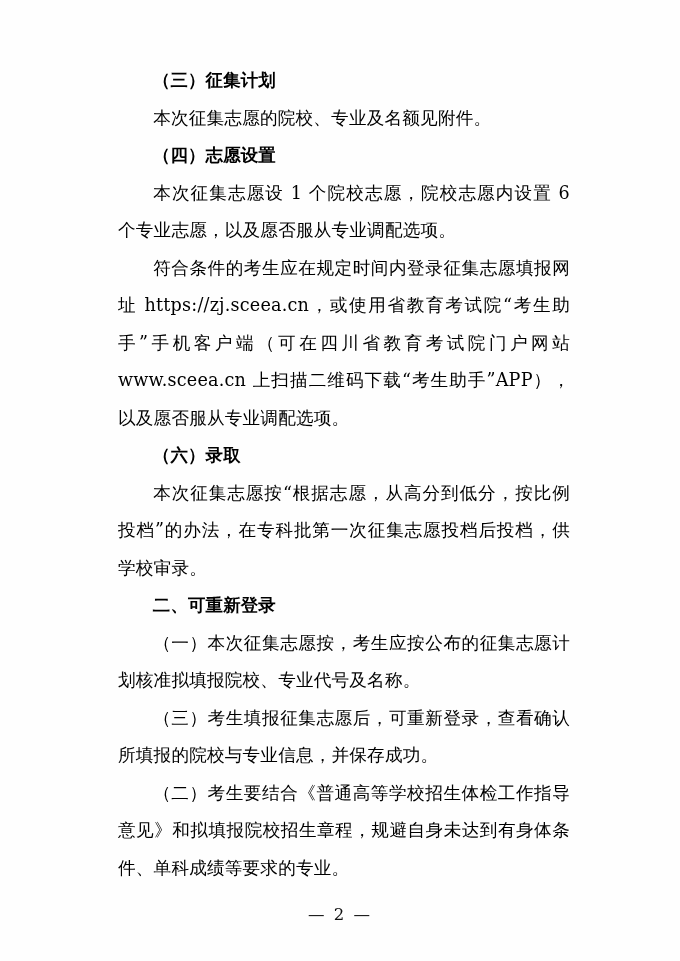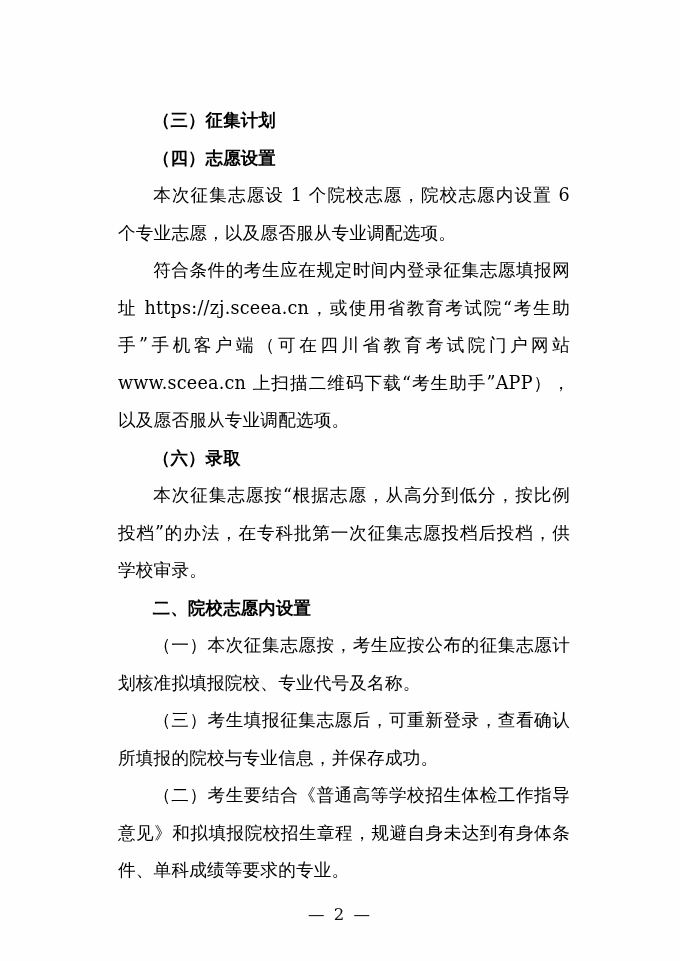--- a/index.html
+++ b/index.html
@@ -14,21 +14,21 @@
     font-family: "DejaVu Serif", "Liberation Serif", serif;
     color: #000000;
     overflow: hidden;
   }
   .page {
     position: absolute;
     left: 0; top: 0;
     width: 680px;
     height: 961px;
     box-sizing: border-box;
-    padding: 102px 72px 0 118px;
+    padding: 62px 72px 0 118px;
     background: #fefefe;
   }
   .doc-body {
     width: 452px;
   }
   p {
     margin: 0;
     font-size: 17.6px;
     line-height: 37.5px;
     text-align: justify;
@@ -64,33 +64,34 @@
   }
 </style>
 </head>
 <body>
 
 <div class="page">
   <div class="doc-body">
 
     <p class="sect-title">（三）征集计划</p>
 
+    <p class="indent">本次征集志愿的院校、专业及名额见附件。</p>
 
     <p class="sect-title">（四）志愿设置</p>
 
     <p class="indent">本次征集志愿设 1 个院校志愿，院校志愿内设置 6 个专业志愿，以及愿否服从专业调配选项。</p>
 
 
     <p class="indent">符合条件的考生应在规定时间内登录征集志愿填报网址 https://zj.sceea.cn，或使用省教育考试院“考生助手”手机客户端（可在四川省教育考试院门户网站 www.sceea.cn 上扫描二维码下载“考生助手”APP），以及愿否服从专业调配选项。</p>
 
     <p class="sect-title">（六）录取</p>
 
     <p class="indent">本次征集志愿按“根据志愿，从高分到低分，按比例投档”的办法，在专科批第一次征集志愿投档后投档，供学校审录。</p>
 
-    <p class="heading">二、院校志愿内设置</p>
+    <p class="heading">二、可重新登录</p>
 
     <p class="indent">（一）本次征集志愿按，考生应按公布的征集志愿计划核准拟填报院校、专业代号及名称。</p>
 
     <p class="indent">（三）考生填报征集志愿后，可重新登录，查看确认所填报的院校与专业信息，并保存成功。</p>
 
     <p class="indent">（二）考生要结合《普通高等学校招生体检工作指导意见》和拟填报院校招生章程，规避自身未达到有身体条件、单科成绩等要求的专业。</p>
 
   </div>
 
   <div class="footer">

